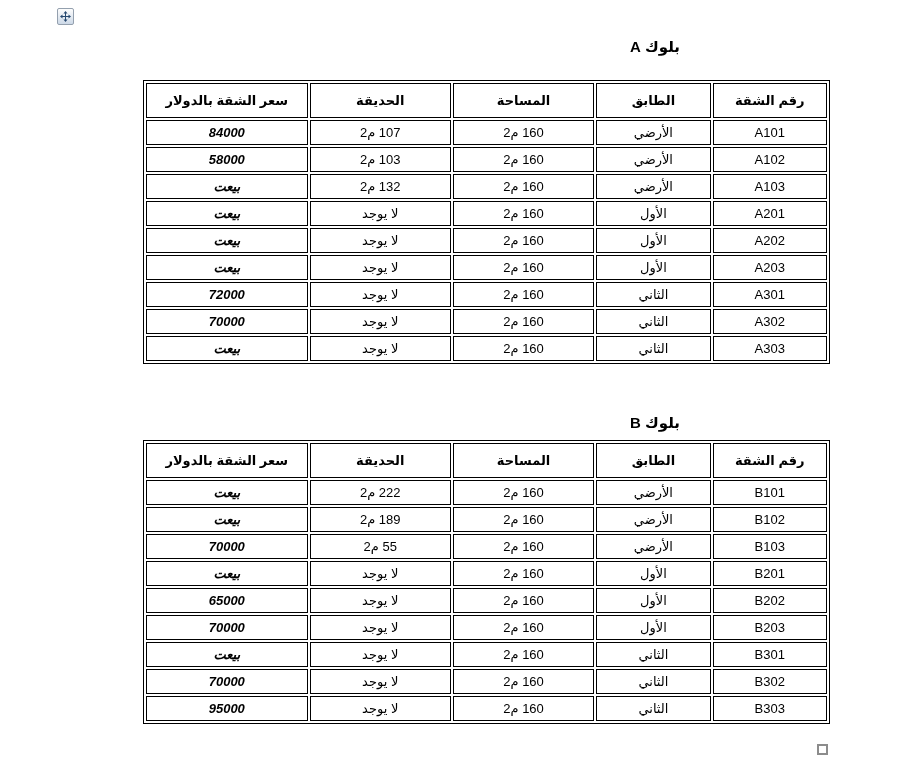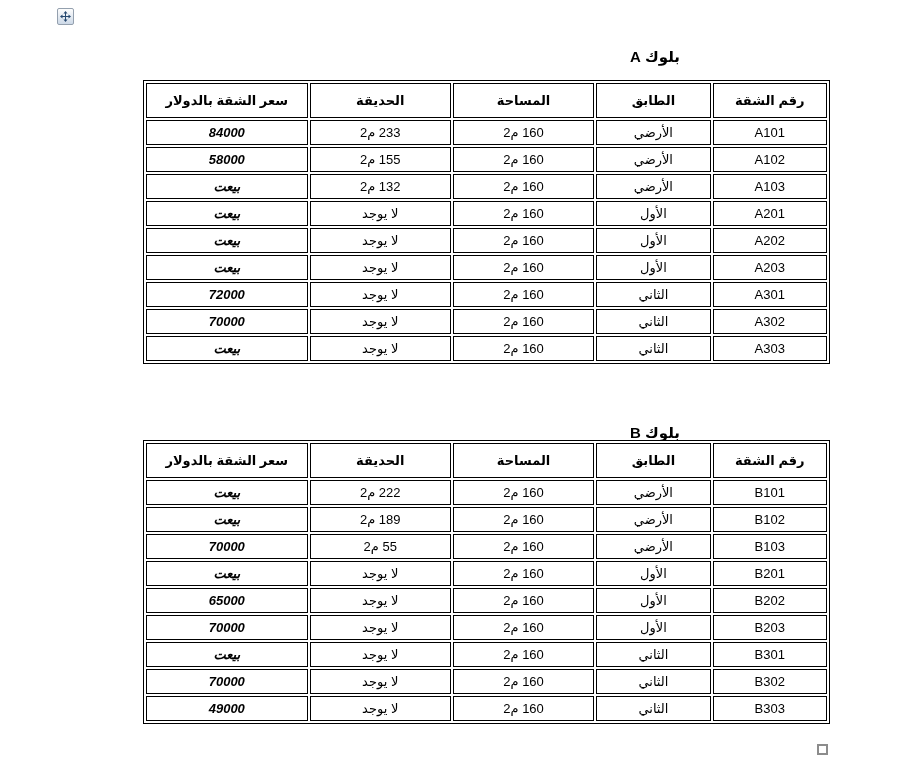--- a/index.html
+++ b/index.html
@@ -14,21 +14,20 @@
     border:1px solid #94a0ae;border-radius:2px;
     background:linear-gradient(#fdfdfd,#cdd9e7);
     display:flex;align-items:center;justify-content:center;
     cursor:move;
   }
   
   .block-title{
     position:absolute;right:82px;width:200px;text-align:left;
     direction:rtl;font-weight:bold;font-size:15px;line-height:22px;
     white-space:nowrap;
-    margin-top:10px;
   }
   #title-a{top:36px;}
   #title-b{top:412px;}
   
   .block-table{
     position:absolute;left:143px;width:687px;
     direction:rtl;
     border-collapse:separate;border-spacing:2px;
     border:1px solid #000;background:#fff;
     table-layout:fixed;
@@ -82,28 +81,28 @@
       <th>المساحة</th>
       <th>الحديقة</th>
       <th>سعر الشقة بالدولار</th>
     </tr>
   </thead>
   <tbody>
       <tr>
         <td class="col-apt">A101</td>
         <td class="col-floor">الأرضي</td>
         <td class="col-area">160 م2</td>
-        <td class="col-garden">233 م2</td>
+        <td class="col-garden">107 م2</td>
         <td class="col-price">84000</td>
       </tr>
       <tr>
         <td class="col-apt">A102</td>
         <td class="col-floor">الأرضي</td>
         <td class="col-area">160 م2</td>
-        <td class="col-garden">155 م2</td>
+        <td class="col-garden">103 م2</td>
         <td class="col-price">58000</td>
       </tr>
       <tr>
         <td class="col-apt">A103</td>
         <td class="col-floor">الأرضي</td>
         <td class="col-area">160 م2</td>
         <td class="col-garden">132 م2</td>
         <td class="col-price">بيعت</td>
       </tr>
       <tr>
@@ -224,18 +223,18 @@
         <td class="col-floor">الثاني</td>
         <td class="col-area">160 م2</td>
         <td class="col-garden">لا يوجد</td>
         <td class="col-price">70000</td>
       </tr>
       <tr>
         <td class="col-apt">B303</td>
         <td class="col-floor">الثاني</td>
         <td class="col-area">160 م2</td>
         <td class="col-garden">لا يوجد</td>
-        <td class="col-price">49000</td>
+        <td class="col-price">95000</td>
       </tr>
     </tbody>
 </table>
 
 <div class="resize-handle"></div>
 
 </body></html>

